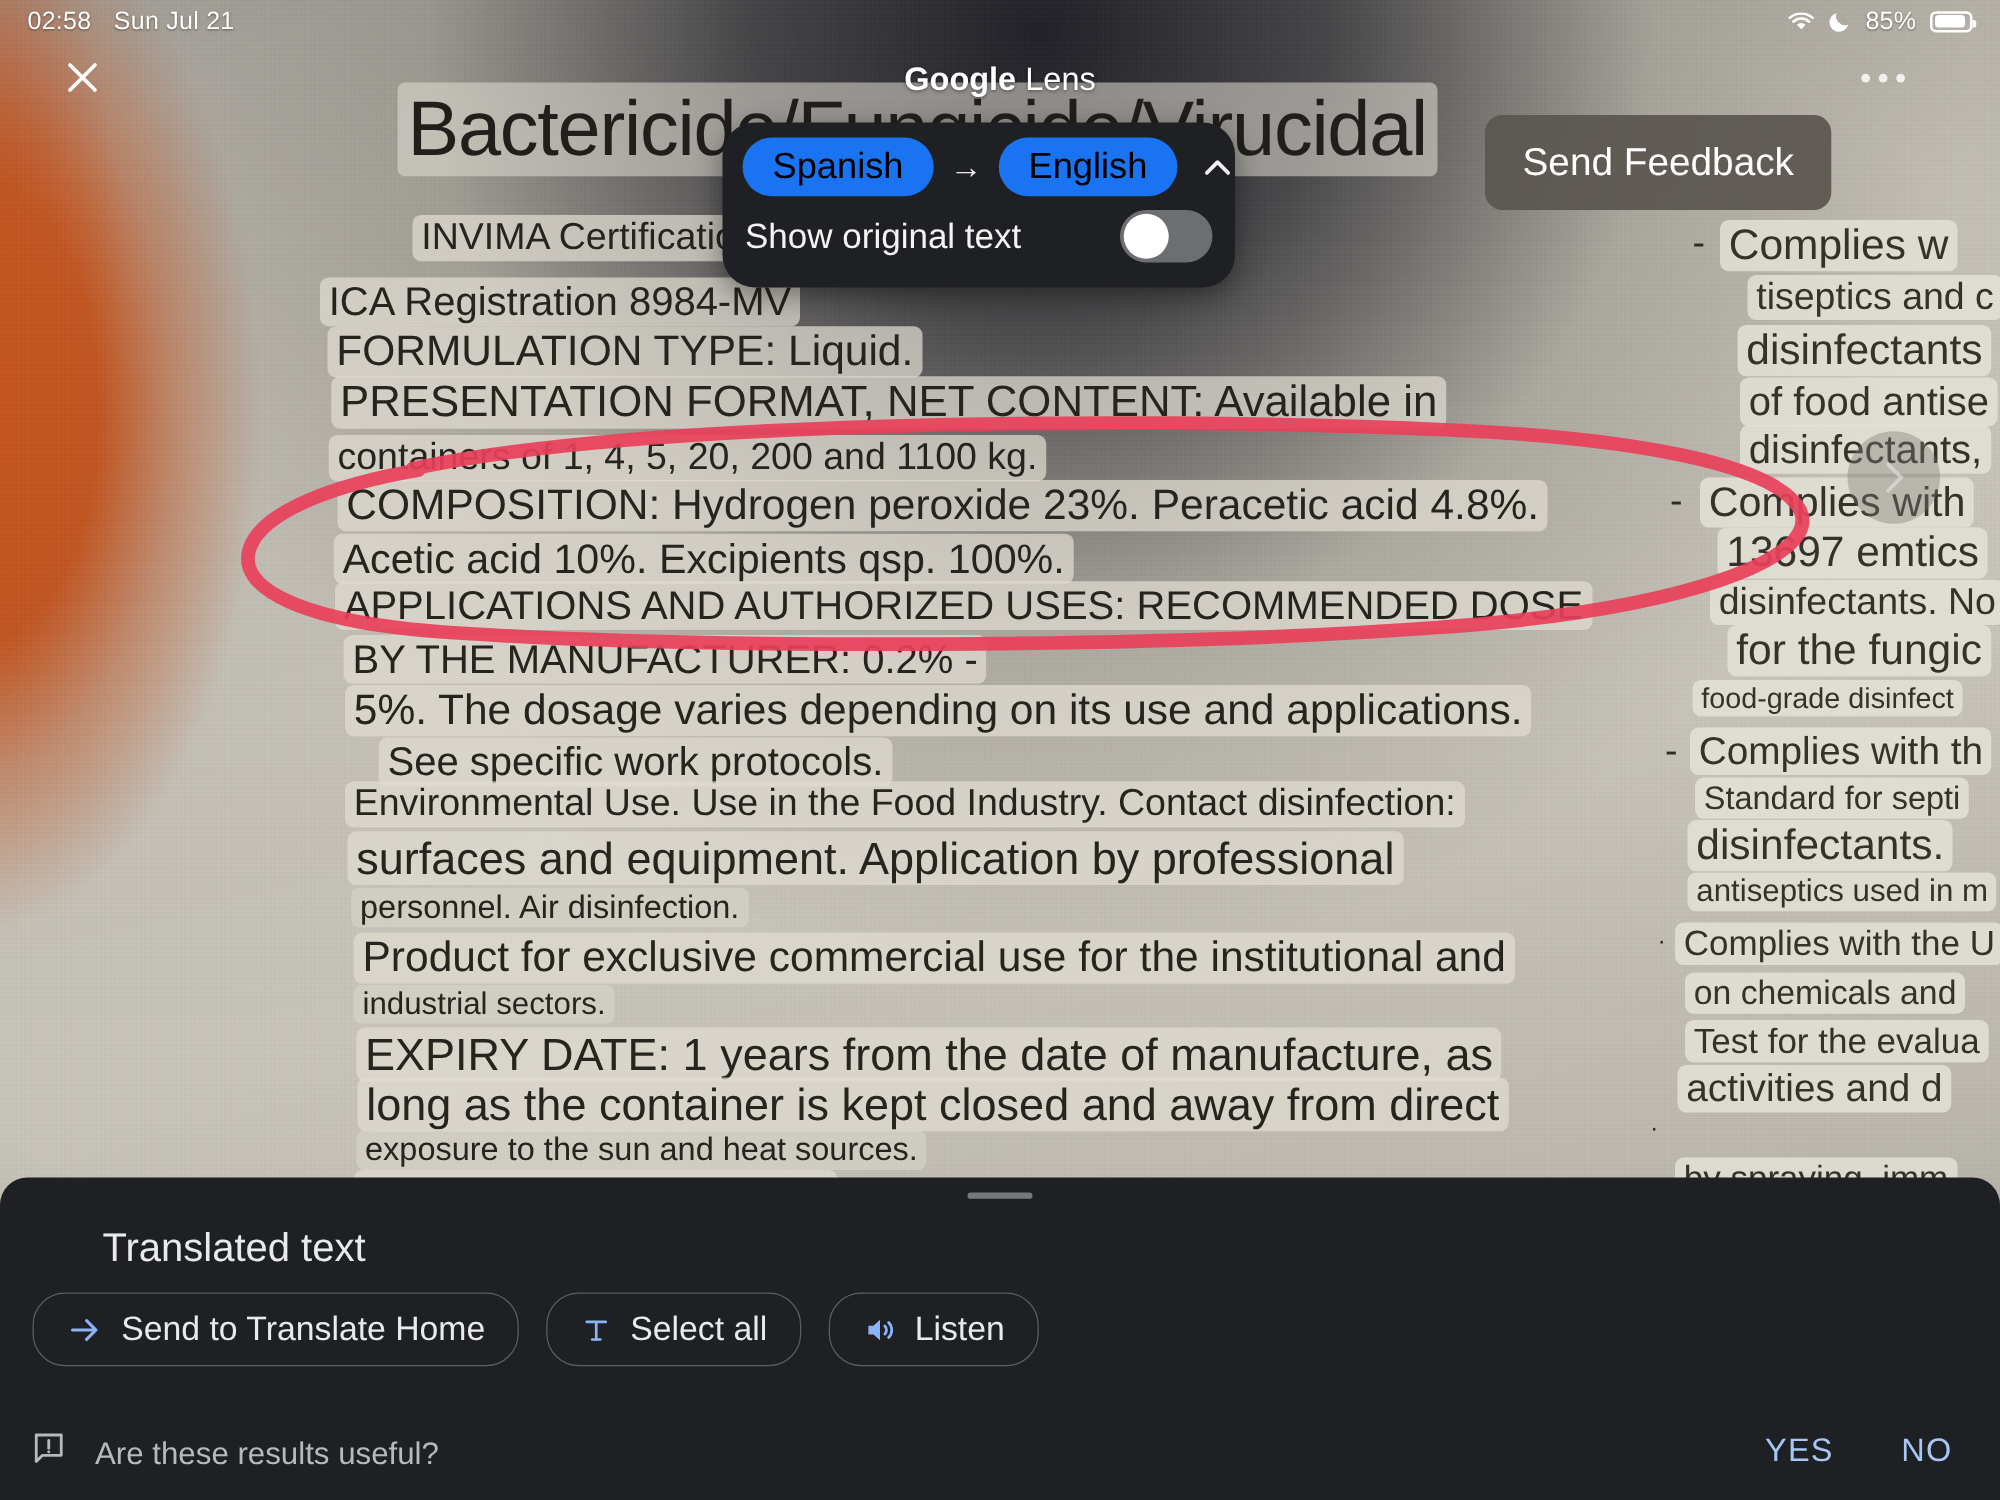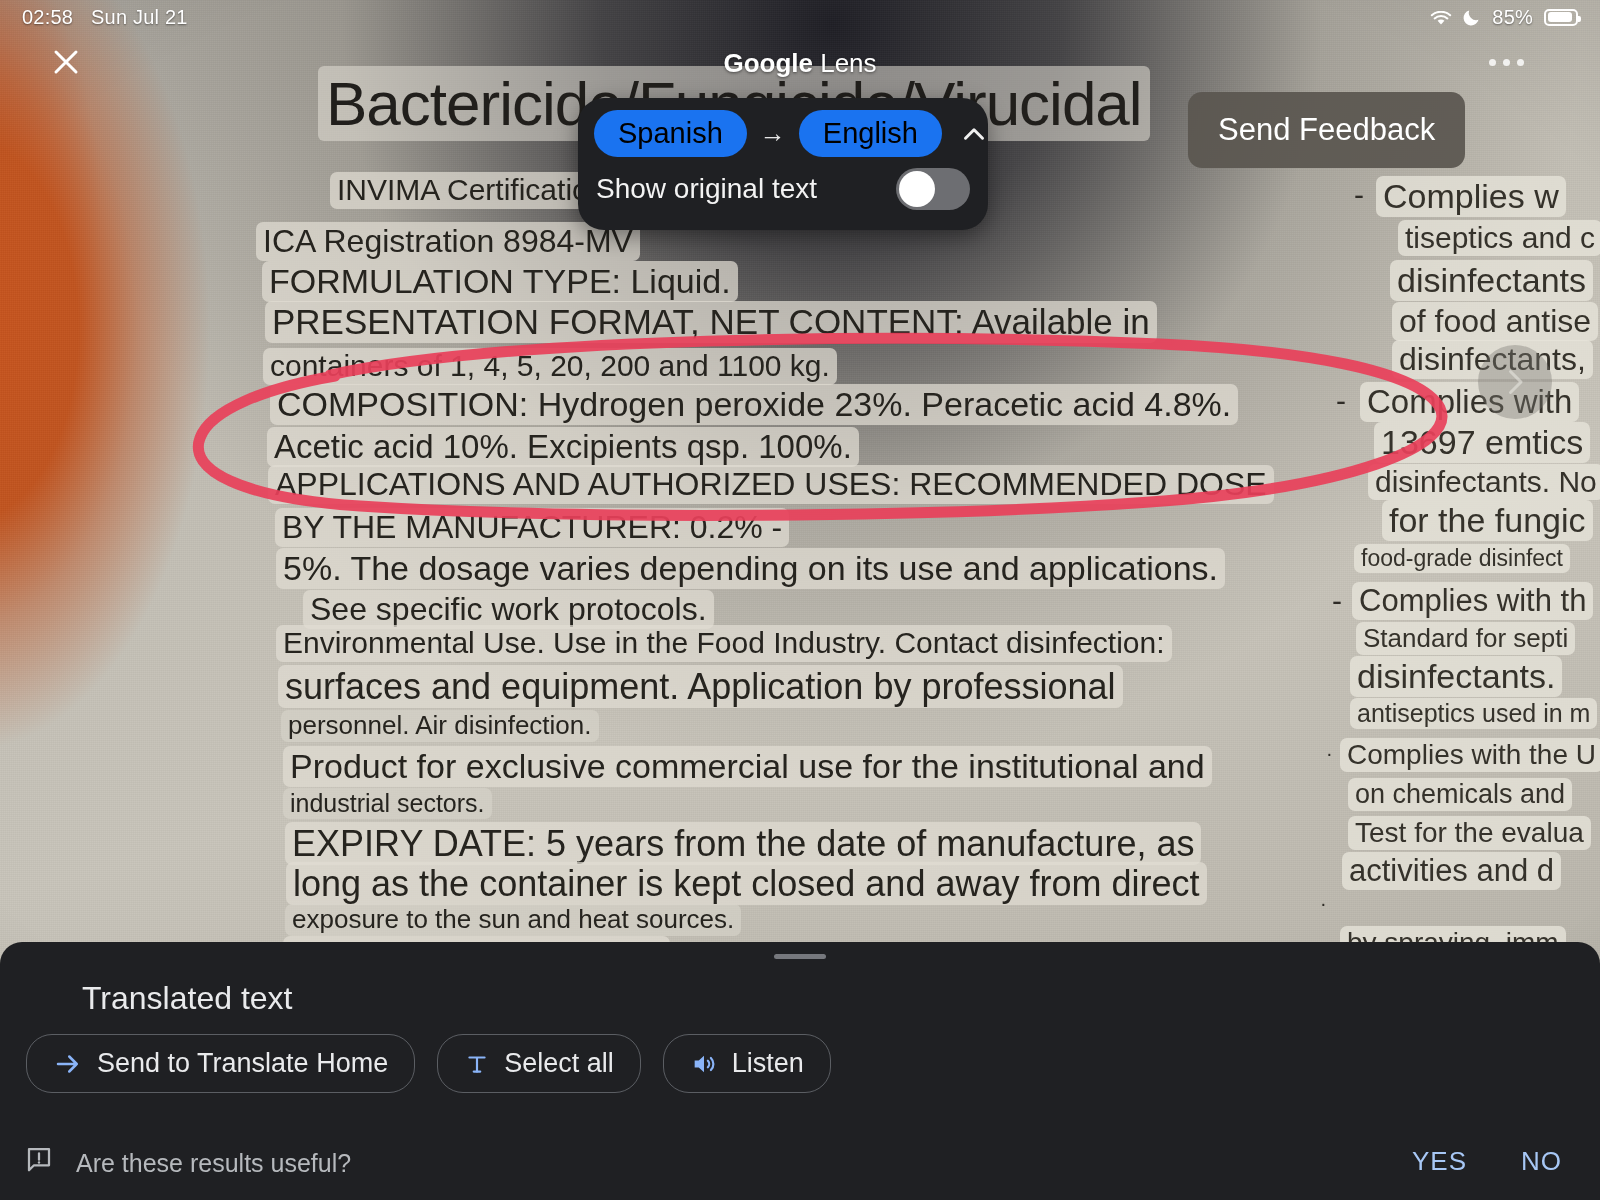--- a/index.html
+++ b/index.html
@@ -283,21 +283,21 @@
     <div class="seg L7">Acetic acid 10%. Excipients qsp. 100%.</div>
     <div class="seg L8">APPLICATIONS AND AUTHORIZED USES: RECOMMENDED DOSE</div>
     <div class="seg L9">BY THE MANUFACTURER: 0.2% -</div>
     <div class="seg L10">5%. The dosage varies depending on its use and applications.</div>
     <div class="seg L11">See specific work protocols.</div>
     <div class="seg L12">Environmental Use. Use in the Food Industry. Contact disinfection:</div>
     <div class="seg L13">surfaces and equipment. Application by professional</div>
     <div class="seg L14 lite">personnel. Air disinfection.</div>
     <div class="seg L15">Product for exclusive commercial use for the institutional and</div>
     <div class="seg L16 lite">industrial sectors.</div>
-    <div class="seg L17">EXPIRY DATE: 5 years from the date of manufacture, as</div>
+    <div class="seg L17">EXPIRY DATE: 1 years from the date of manufacture, as</div>
     <div class="seg L18">long as the container is kept closed and away from direct</div>
     <div class="seg L19 lite">exposure to the sun and heat sources.</div>
     <div class="seg L20">BIODEGRADABLE 100%</div>
 
     <div class="bullet" style="left:1354px; top:178px;">-</div>
     <div class="bullet" style="left:1336px; top:384px;">-</div>
     <div class="bullet" style="left:1332px; top:584px;">-</div>
     <div class="bullet" style="left:1326px; top:742px; font-size:20px;">·</div>
     <div class="bullet" style="left:1320px; top:892px; font-size:20px;">·</div>
 

